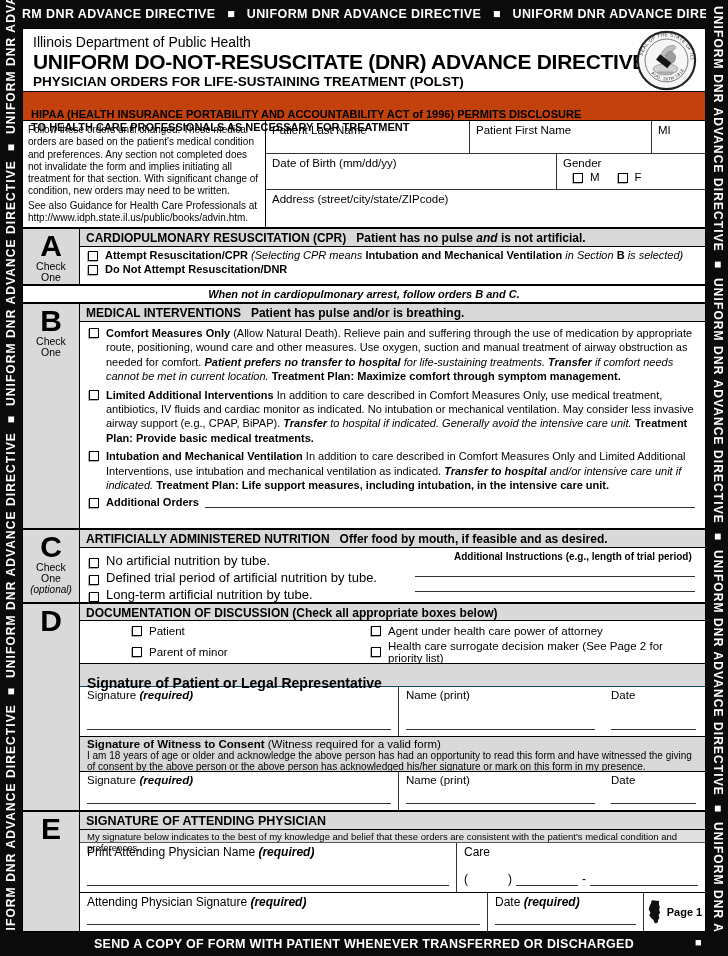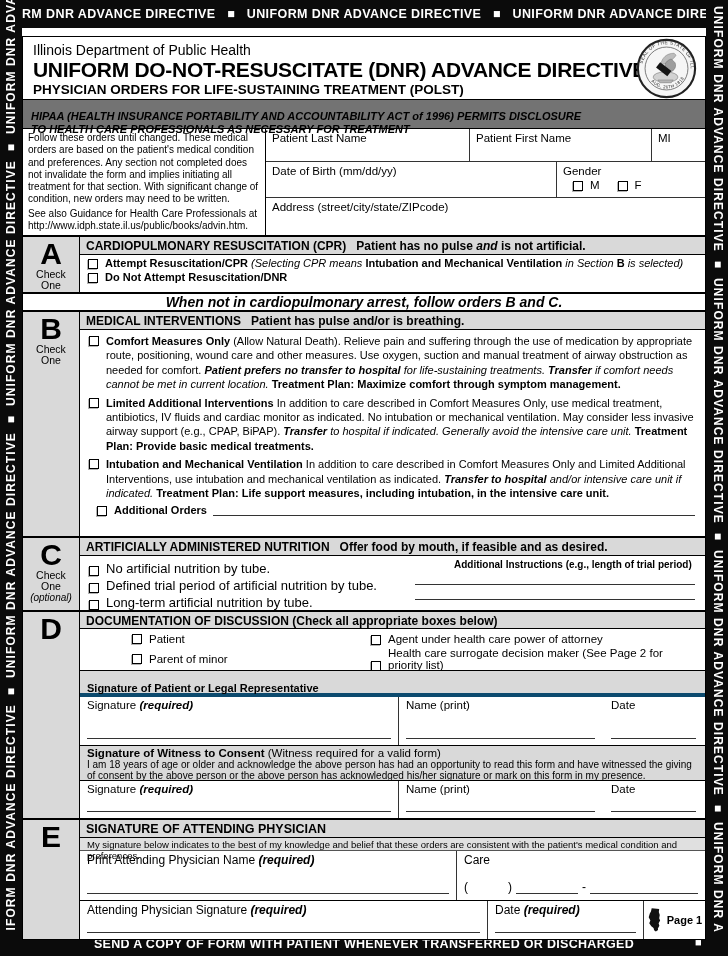--- a/index.html
+++ b/index.html
@@ -15,31 +15,31 @@
              color:#fff; display:flex; align-items:center; justify-content:center;
              font-weight:bold; font-size:12.5px; letter-spacing:.3px; }
   .bar-bottom .sq { position:absolute; right:26px; top:4px; font-size:11px; }
   .bar-left, .bar-right { position:absolute; top:0; width:22px; height:956px; background:#0b0b0b; overflow:hidden; }
   .bar-left { left:0; } .bar-right { right:0; }
   .vtext { position:absolute; white-space:nowrap; color:#fff; font-weight:bold; font-size:12px; letter-spacing:1.1px; }
   .bar-left .vtext { left:4px; top:950px; transform-origin:0 0; transform:rotate(-90deg); }
   .bar-right .vtext { left:19px; top:6px; transform-origin:0 0; transform:rotate(90deg); }
 
   
-  .content { position:absolute; left:22px; top:36px; width:684px; height:904px;
+  .content { position:absolute; left:22px; top:28px; width:684px; height:904px;
              background:#fff; border:1px solid #000; display:flex; flex-direction:column; font-size:11px; }
 
   .masthead { position:relative; height:62px; padding:5px 0 0 10px; }
   .masthead .agency { font-size:14px; }
   .masthead .title  { font-size:21px; font-weight:bold; letter-spacing:-.3px; line-height:24px; }
   .masthead .subtitle { font-size:13.5px; font-weight:bold; }
   .seal { position:absolute; right:8px; top:1px; width:61px; height:61px; }
 
-  .hipaa { height:30px; background:#737373; border-top:1px solid #000; border-bottom:1px solid #000;
-           font-weight:bold; font-size:11px; line-height:13px; padding:10px 0 0 8px;font-style:italic; }
+  .hipaa { height:30px; background:#c2410c; border-top:1px solid #000; border-bottom:1px solid #000;
+           font-weight:bold; font-size:11px; line-height:13px; padding:16px 0 0 8px; }
 
   
   .patient { display:flex; height:108px; border-bottom:2px solid #000; }
   .instructions { width:243px; border-right:1px solid #000; padding:3px 5px; font-size:10px; line-height:12.3px; }
   .instructions .see { margin-top:2px; }
   .pt-grid { flex:1; display:flex; flex-direction:column; }
   .pt-row { display:flex; border-bottom:1px solid #333; }
   .pt-row:last-child { border-bottom:none; }
   .pt-cell { padding:3px 6px; font-size:11.5px; border-left:1px solid #333; }
   .pt-cell:first-child { border-left:none; }
@@ -60,47 +60,47 @@
               white-space:nowrap; overflow:hidden; height:18px; }
 
   .cb { width:10px; height:10px; border:1.3px solid #000; background:#fff; display:inline-block;
         flex:none; margin-right:7px; margin-top:2px; box-shadow:-1px 1px 0 rgba(0,0,0,.3); }
 
   .sec-a { height:55px; }
   .a-row { display:flex; align-items:flex-start; padding:2px 8px 0 8px; font-weight:bold; font-size:11px; }
 
   .interlude { height:20px; border-top:2px solid #000; border-bottom:2px solid #000;
                display:flex; align-items:center; justify-content:center;
-               font-weight:bold; font-style:italic; font-size:14px; }
+               font-weight:bold; font-style:italic; font-size:11px; }
 
   .sec-b { height:224px; }
   .b-item { display:flex; align-items:flex-start; padding:0 10px 0 9px; margin-top:4px;
             font-size:11px; line-height:14.4px; }
   .b-item .txt { flex:1; }
-  .b-orders { display:flex; align-items:flex-end; padding:0 10px 0 17px; margin-top:3px; font-size:11px; }
+  .b-orders { display:flex; align-items:flex-end; padding:0 10px 0 9px; margin-top:3px; font-size:11px; }
   .b-orders .cb { margin-top:1px; }
   .b-orders .lbl { font-weight:bold; white-space:nowrap; }
   .line { border-bottom:1.2px solid #333; }
   .b-orders .line { flex:1; margin-left:6px; height:13px; }
 
   .sec-c { height:74px; border-top:2px solid #000; }
   .c-cols { display:flex; flex:1; }
   .c-left { width:331px; padding:3px 0 0 9px; }
   .c-cbrow { display:flex; align-items:flex-end; height:17px; font-size:13px; }
   .c-right { flex:1; padding:3px 10px 0 0; }
   .c-right .rlbl { font-weight:bold; font-size:10px;margin-left:43px; }
   .c-right .line { height:15px; margin-left:4px; }
 
   .sec-d { height:208px; border-top:2px solid #000; }
   .d-cbrow { display:flex; padding:0 8px; height:22px; align-items:center; font-size:11.5px; }
   .d-col1 { width:239px; display:flex; align-items:center;margin-left:44px; }
-  .d-col2 { flex:1; display:flex; align-items:flex-end; }
+  .d-col2 { flex:1; display:flex; align-items:center; }
   .d-cbrow .cb { margin-top:0; }
-  .sub-head { background:#d9d9d9; border-top:1px solid #000; border-bottom:4px solid #0c4a6e;
-              font-weight:bold; font-size:11px; padding:11px 7px; height:17px; }
+  .sub-head { background:#d9d9d9; border-top:1px solid #000; border-bottom:1px solid #0c4a6e;
+              font-weight:bold; font-size:14px; padding:11px 7px; height:17px; }
   .sig-row { display:flex; }
   .sig-row.h53 { height:53px; } .sig-row.h41 { height:41px; }
   .sig-cell { display:flex; flex-direction:column; padding:2px 7px 6px 7px; font-size:11.5px; }
   .sig-sign { width:319px; border-right:1px solid #333; }
   .sig-rest { flex:1; display:flex; }
   .namepart { flex:1; display:flex; flex-direction:column; padding:2px 14px 6px 7px; font-size:11.5px; }
   .datepart { width:96px; display:flex; flex-direction:column; padding:2px 9px 6px 2px; font-size:11.5px; }
   .sig-cell .line, .namepart .line, .datepart .line { margin-top:auto; }
   .witness { background:#d9d9d9; border-top:1px solid #000; border-bottom:1px solid #000;
              padding:1px 7px; height:36px; }

